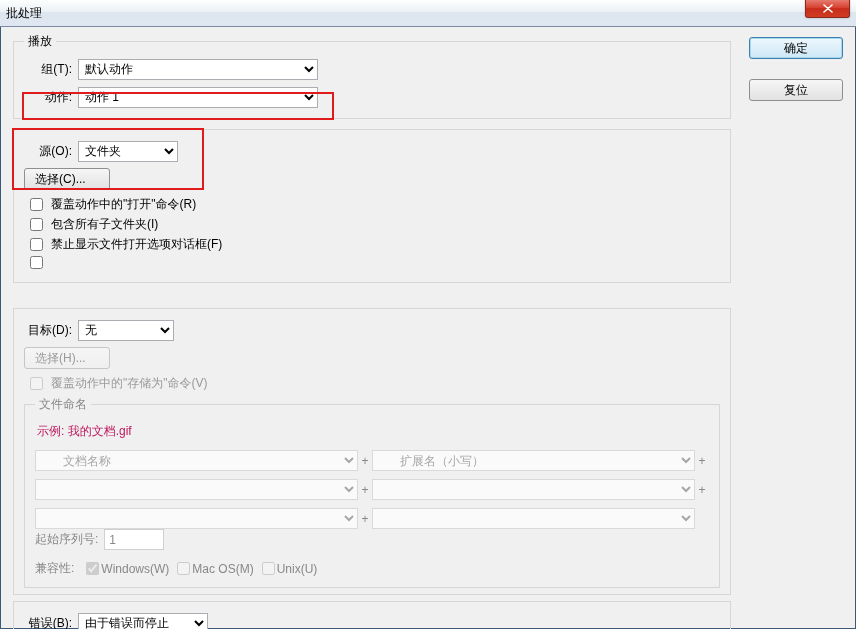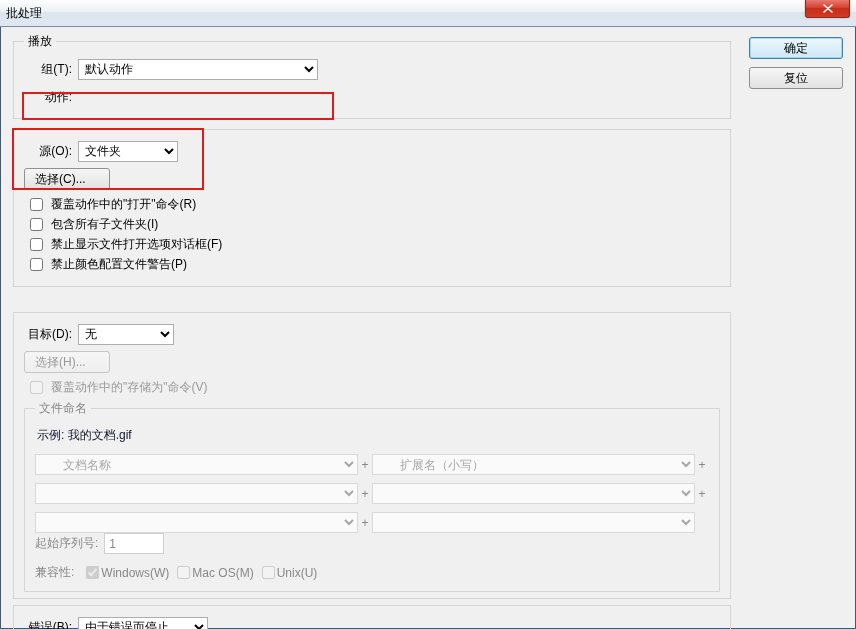--- a/index.html
+++ b/index.html
@@ -119,21 +119,21 @@
     text-align:left;
   }
   .btn:disabled {
     color: #9a9a9a;
     border-color: #c6c6c6;
     background: linear-gradient(to bottom, #f5f5f5, #efefef);
   }
   .side-btn {
     width: 94px;
     height: 22px;
-    margin-bottom: 8px;
+    margin-bottom: 20px;
     background: linear-gradient(to bottom, #f6f6f6, #e2e2e2);
     border: 1px solid #8e8f8f;
     border-radius: 3px;
     font-family: inherit;
     font-size: 12px;
     display:block;
     cursor:default;
   }
   .side-btn.default {
     border: 1px solid #3c7fb1;
@@ -169,21 +169,21 @@
   .naming-grid .plus { text-align:center; color:#888; }
   .naming-grid select { width:100%;padding-left:23px; }
 
   .compat-row { display:flex; align-items:center; color:#888; margin-top:10px;}
   .compat-row .lblc { margin-right:4px; }
   .compat-row input[type=checkbox]{ margin:0 2px 0 8px; }
 
   .serial-row { display:flex; align-items:center; gap:6px; color:#888; }
   .serial-row input { width:60px; }
 
-  .example-row { color:#0f172a; margin: 2px 0 10px 2px; }
+  .example-row { color:#be185d; margin: 2px 0 10px 2px; }
 
   .no-legend { padding-top:12px; }
 
   .dest-fs { padding-bottom:6px;}
   .dest-fs .btn { margin-left:0px; }
 
   .source-fs .btn { margin-left:0px; }
 
   .play-fs select.group-sel { width:240px; }
   .play-fs select.action-sel { width:240px; }
@@ -219,20 +219,23 @@
     <fieldset class="play-fs" style="position:relative;">
       <legend>播放</legend>
       <div class="row">
         <span class="lbl">组(T):</span>
         <select class="group-sel">
           <option>默认动作</option>
         </select>
       </div>
       <div class="row" style="margin-bottom:0;">
         <span class="lbl">动作:</span>
+        <select class="action-sel">
+          <option>动作 1</option>
+        </select>
       </div>
 
       <div class="highlight-box" style="left:8px; top:42px; width:312px; height:28px;"></div>
     </fieldset>
 
     <div style="position:relative; margin-bottom:25px;">
       <fieldset class="no-legend source-fs" style="padding-top:10px;">
 
         <div class="row">
           <span class="lbl">源(O):</span>
@@ -250,21 +253,20 @@
         <div class="chk-row">
           <input type="checkbox" style="">
           <span>包含所有子文件夹(I)</span>
         </div>
         <div class="chk-row">
           <input type="checkbox" style="">
           <span>禁止显示文件打开选项对话框(F)</span>
         </div>
         <div class="chk-row">
           <input type="checkbox" style="">
-          <span>禁止颜色配置文件警告(P)</span>
         </div>
       </fieldset>
 
       <div class="highlight-box" style="left:-1px; top:-1px; width:192px; height:62px;"></div>
     </div>
 
     <fieldset class="no-legend dest-fs" style="padding-top:10px; margin-bottom:6px;">
 
       <div class="row">
         <span class="lbl">目标(D):</span>

